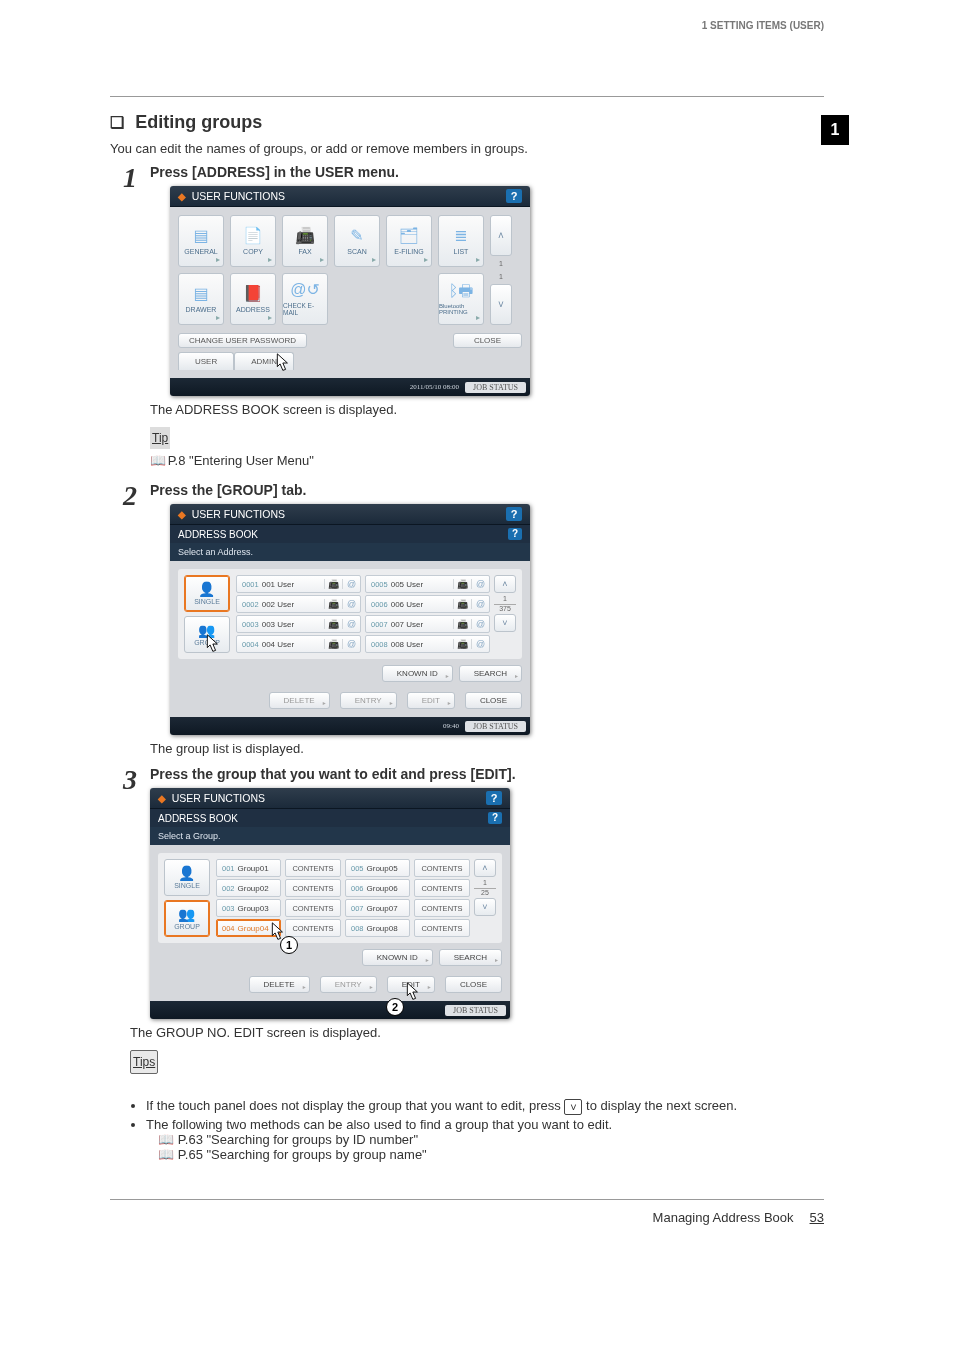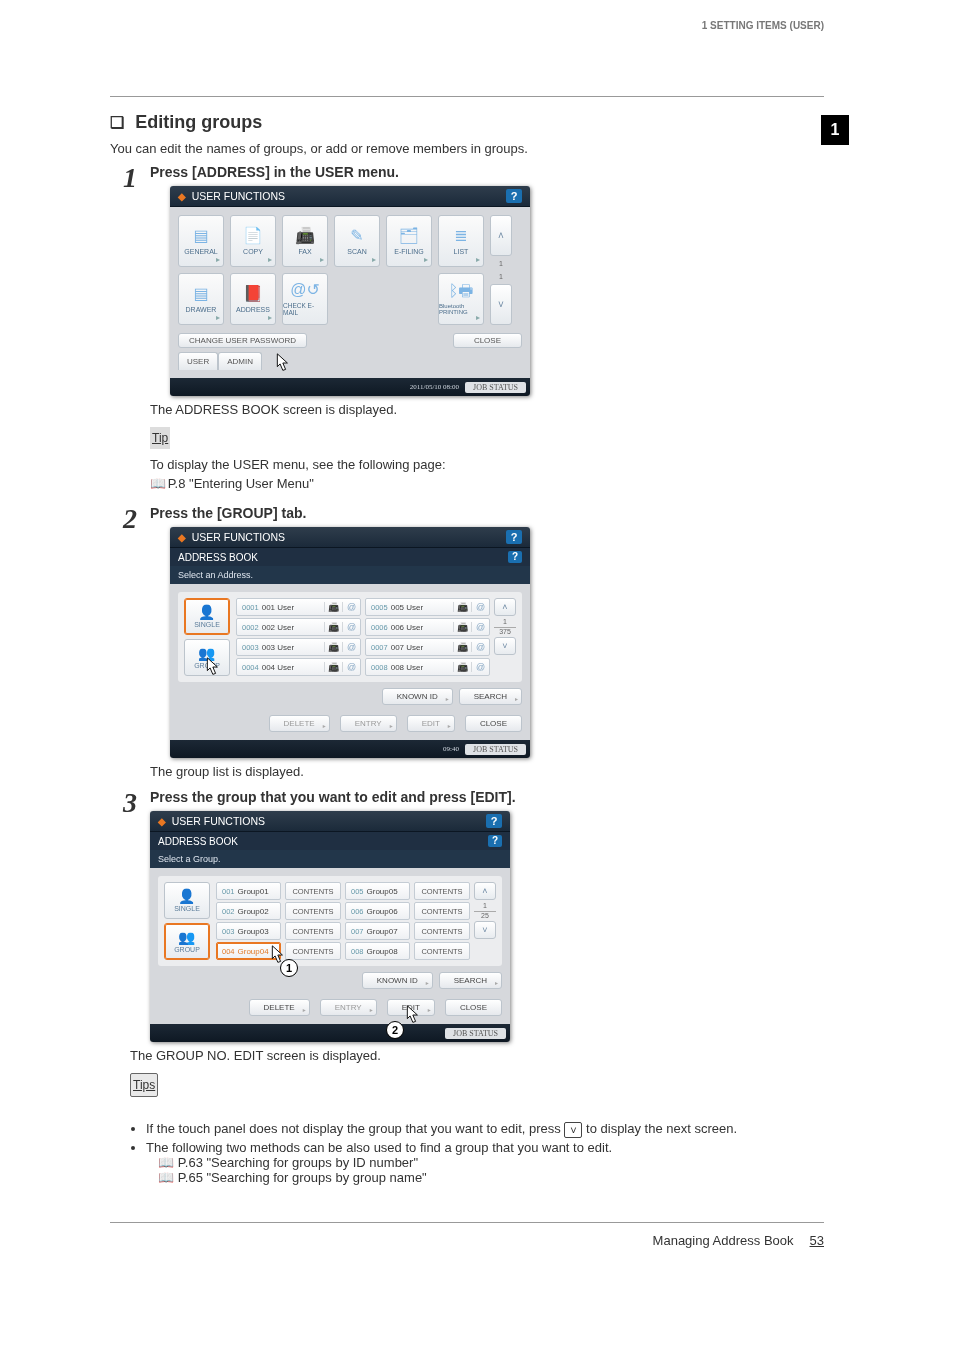--- a/index.html
+++ b/index.html
@@ -124,21 +124,21 @@
   .tile .ico { font-size:16px; color:#7cb4e4; line-height:1; }
   .tile .lbl { margin-top:4px; }
   .tile .corner { position:absolute; bottom:2px; right:3px; font-size:8px; color:#8aa; }
   .scroll-cell { display:flex; flex-direction:column; gap:4px; }
   .scroll-btn { background:linear-gradient(#fff,#e5e9ed); border:1px solid #bcc4cc; border-radius:3px; flex:1; display:flex; align-items:center; justify-content:center; font-size:10px; color:#6f8aa4; }
   .scroll-pg { font-size:7px; text-align:center; color:#666; }
 
   .bottom-row { display:flex; justify-content:space-between; margin-top:8px; align-items:center; gap:6px;}
   .pill-sm { background:linear-gradient(#fff,#e6e9ed); border:1px solid #bcc4cc; border-radius:3px; font-size:8px; color:#555; padding:2px 10px; }
   .tabbar { display:flex; margin-top:4px; }
-  .tab { background:linear-gradient(#fff,#e5e9ed); border:1px solid #bcc4cc; border-bottom:none; border-radius:3px 3px 0 0; font-size:8px; color:#555; padding:4px 8px; }
+  .tab { background:linear-gradient(#fff,#e5e9ed); border:1px solid #bcc4cc; border-bottom:none; border-radius:3px 3px 0 0; font-size:8px; color:#555; padding:4px 16px; }
 
   
   .sel-text { background:#22364a; color:#dfe6ef; font-size:9px; padding:4px 8px; margin:-8px -8px 8px; }
   .ab-panel { background:#ecedef; border-radius:3px; padding:6px; display:flex; gap:6px; }
   .ab-side { width:46px; display:flex; flex-direction:column; gap:4px; }
   .side-btn { background:linear-gradient(#fff,#e7ebef); border:1px solid #bcc4cc; border-radius:3px; text-align:center; padding:6px 0; font-size:7px; color:#5a7b99; display:flex; flex-direction:column; align-items:center; gap:2px; }
   .side-btn.sel { border-color:#e97722; box-shadow: inset 0 0 0 1px #e97722; }
   .side-ico { font-size:14px; color:#9cc2e5; line-height:1; }
   .side-ico.grp { color:#e0a060; }
   .ab-main { flex:1; display:flex; gap:4px; }
@@ -282,21 +282,20 @@
           <div class="cursor" style="left:100px; top:165px;">
             <svg viewBox="0 0 24 24">
                 <path d="M8 2 L8 16 L11 13 L14 20 L17 19 L14 12 L19 12 Z" fill="#fff" stroke="#000" stroke-width="1"></path>
               </svg>
           </div>
         </div>
 
         <p class="step-note">The ADDRESS BOOK screen is displayed.</p>
 
         <div class="tip-box">Tip</div>
-        <p class="tip-text">To display the USER menu, see the following page:</p>
         <p class="ref">
           <span class="book">📖</span>
           <span>P.8 "Entering User Menu"</span>
         </p>
       </div>
     </div>
 
     <div class="step-row" style="margin-top:14px;">
       <div class="step-num">2</div>
       <div class="step-body">

